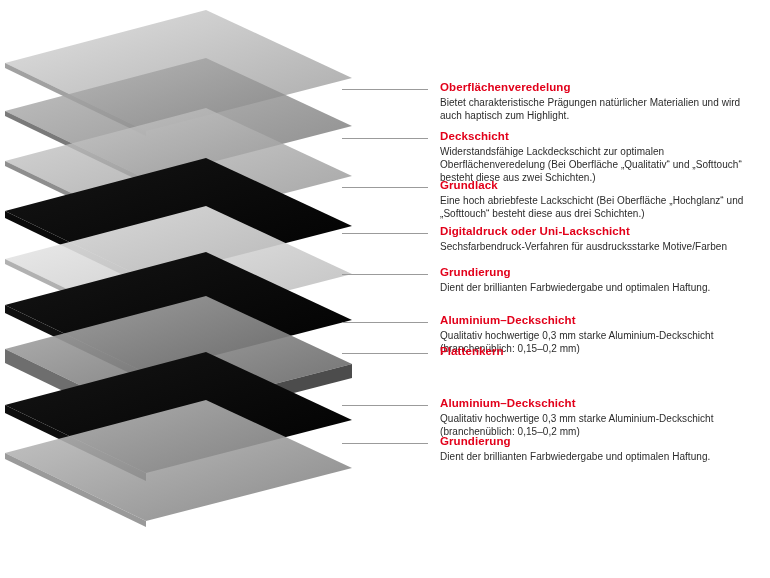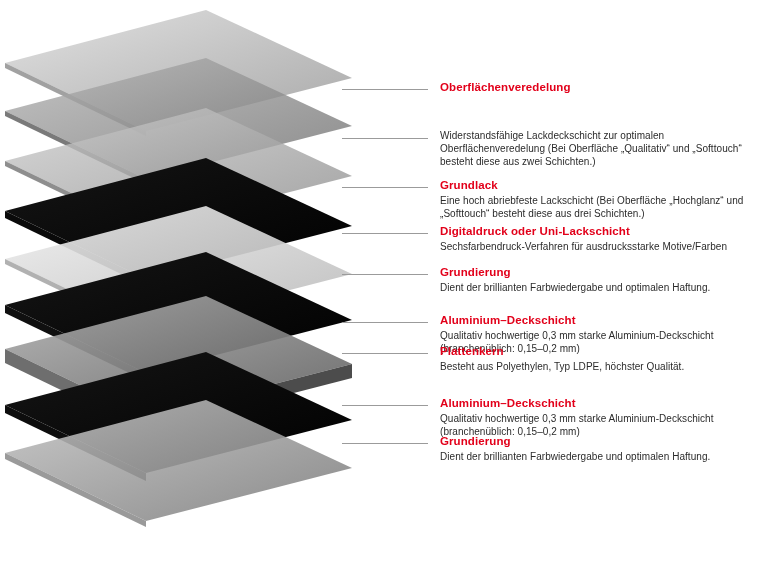--- a/index.html
+++ b/index.html
@@ -143,24 +143,26 @@
       <polygon points="206,400 352,468 146,521 5,453" fill="url(#gmid)" opacity="0.9"></polygon>
       <polygon points="5,453 146,521 146,527 5,459" fill="#8f8f8f" opacity="0.9"></polygon>
     </g>
   </svg>
 
   <div id="callouts">
 
     <div class="callout" style="top:80px">
       <div class="leader" style="left:-98px; top:9px; width:86px;"></div>
       <p class="c-title">Oberflächenveredelung</p>
+      <p class="c-body">Bietet charakteristische Prägungen natürlicher Materialien und wird auch haptisch zum Highlight.</p>
     </div>
 
     <div class="callout" style="top:129px">
       <div class="leader" style="left:-98px; top:9px; width:86px;"></div>
+      <p class="c-title">Deckschicht</p>
       <p class="c-body">Widerstandsfähige Lackdeckschicht zur optimalen Oberflächenveredelung (Bei Oberfläche „Qualitativ“ und „Softtouch“ besteht diese aus zwei Schichten.)</p>
     </div>
 
     <div class="callout" style="top:224px">
       <div class="leader" style="left:-98px; top:9px; width:86px;"></div>
       <p class="c-title">Digitaldruck oder Uni-Lackschicht</p>
       <p class="c-body">Sechsfarbendruck-Verfahren für ausdrucksstarke Motive/Farben</p>
     </div>
 
     <div class="callout" style="top:178px">
@@ -177,21 +179,20 @@
 
     <div class="callout" style="top:313px">
       <div class="leader" style="left:-98px; top:9px; width:86px;"></div>
       <p class="c-title">Aluminium–Deckschicht</p>
       <p class="c-body">Qualitativ hochwertige 0,3 mm starke Aluminium-Deckschicht (branchenüblich: 0,15–0,2 mm)</p>
     </div>
 
     <div class="callout" style="top:344px">
       <div class="leader" style="left:-98px; top:9px; width:86px;"></div>
       <p class="c-title">Plattenkern</p>
-      <p class="c-body">Besteht aus Polyethylen, Typ LDPE, höchster Qualität.</p>
     </div>
 
     <div class="callout" style="top:396px">
       <div class="leader" style="left:-98px; top:9px; width:86px;"></div>
       <p class="c-title">Aluminium–Deckschicht</p>
       <p class="c-body">Qualitativ hochwertige 0,3 mm starke Aluminium-Deckschicht (branchenüblich: 0,15–0,2 mm)</p>
     </div>
 
     <div class="callout" style="top:434px">
       <div class="leader" style="left:-98px; top:9px; width:86px;"></div>

